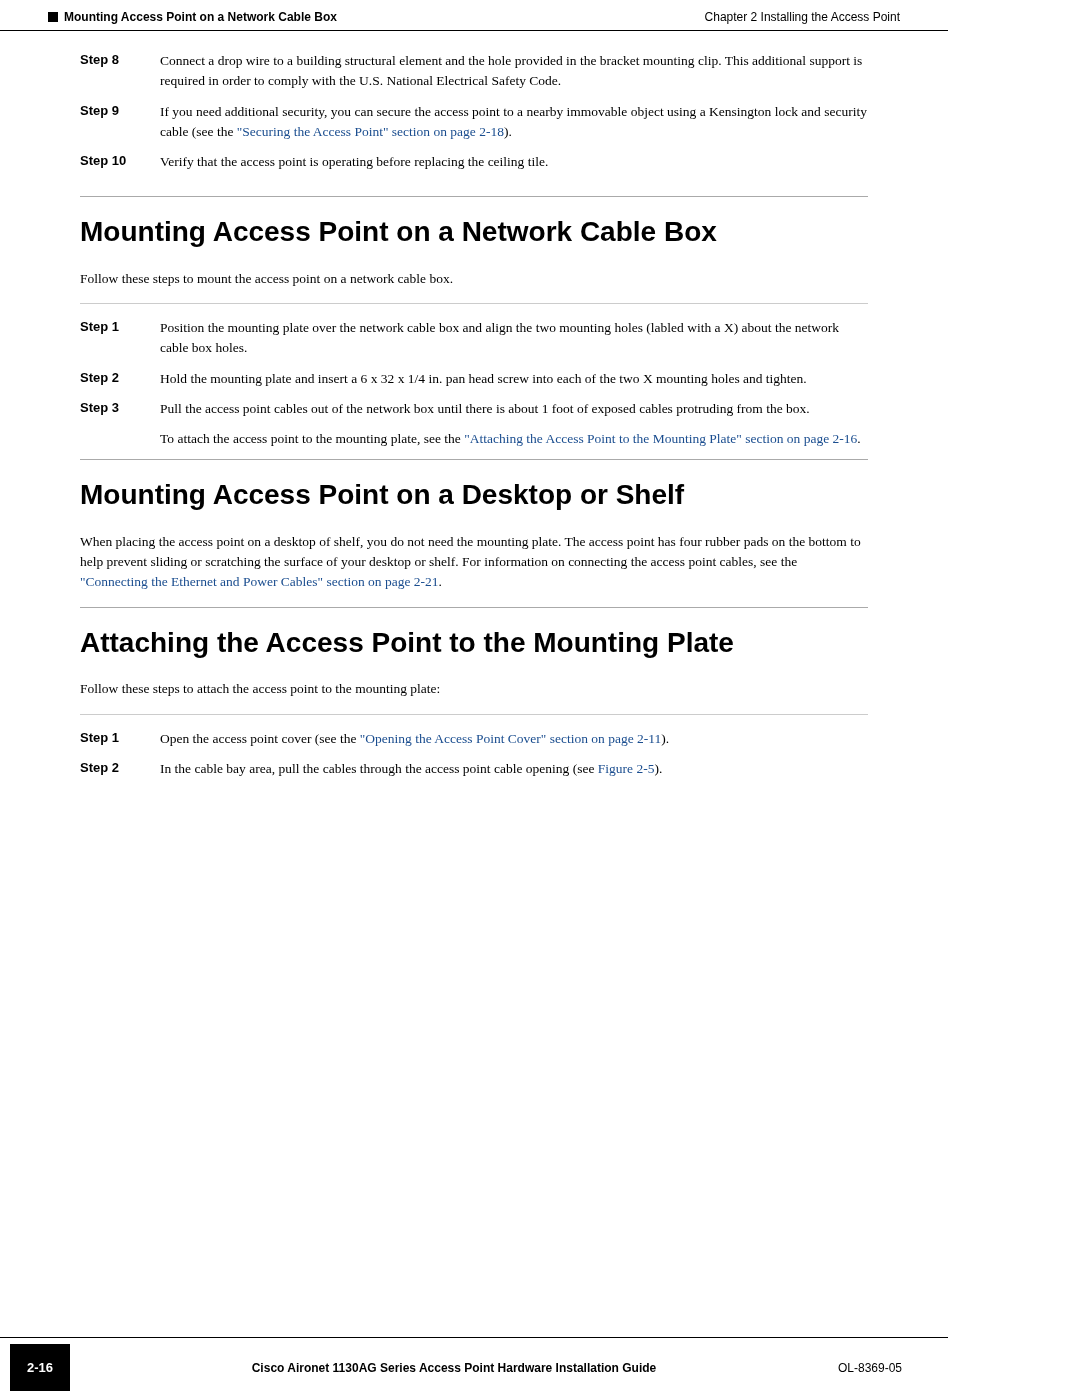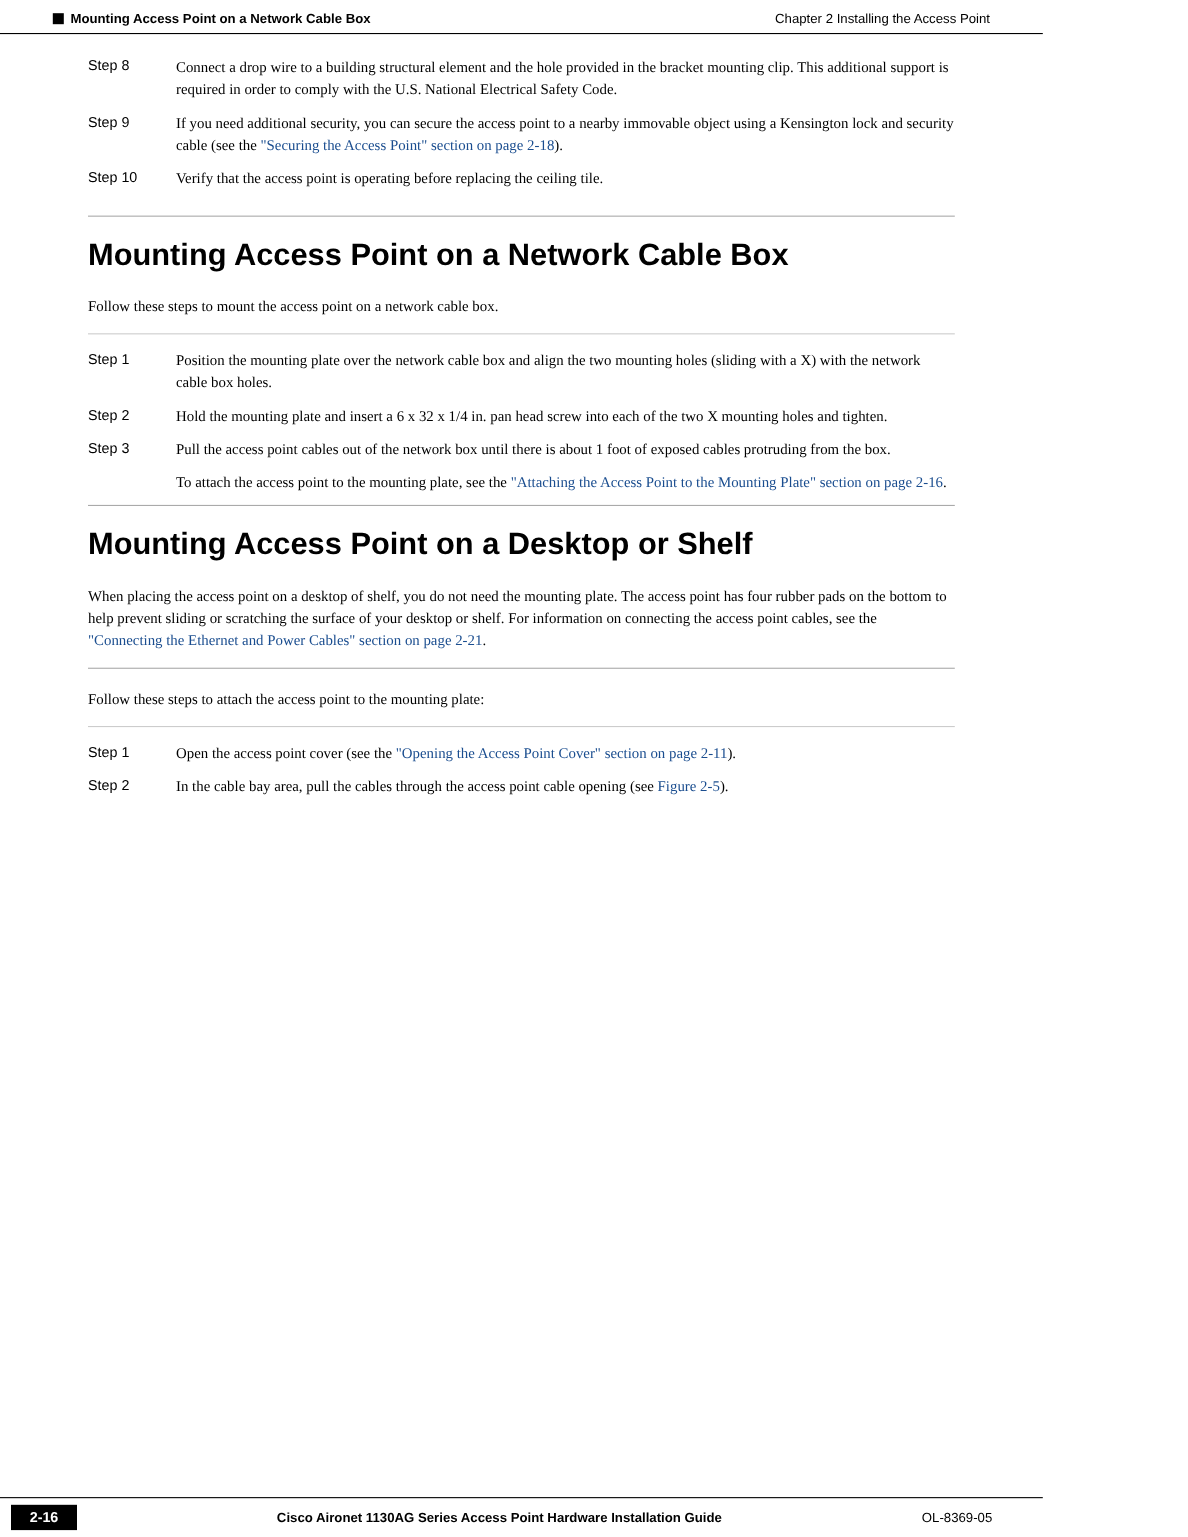--- a/index.html
+++ b/index.html
@@ -66,21 +66,21 @@
       margin-bottom: 24px;
     }
 
     .step-row {
       display: flex;
       margin-bottom: 10px;
       align-items: flex-start;
     }
 
     .step-label {
-      font-weight: normal;
+      font-weight: bold;
       font-family: Arial, sans-serif;
       font-size: 13px;
       min-width: 80px;
       padding-top: 1px;
     }
 
     .step-content {
       flex: 1;
       font-size: 13.5px;
       line-height: 1.5;
@@ -133,21 +133,21 @@
       padding: 6px 10px;
       background: #fff;
     }
 
     .footer-page-num {
       background: #000;
       color: #fff;
       font-family: Arial, sans-serif;
       font-size: 13px;
       font-weight: bold;
-      padding: 4px 12px;
+      padding: 16px 12px;
       min-width: 60px;
       text-align: center;
     }
 
     .footer-center {
       flex: 1;
       text-align: center;
       font-family: Arial, sans-serif;
       font-size: 12px;
       font-weight: bold;
@@ -208,21 +208,21 @@
     <div class="section-block">
       <h2 class="section-heading">Mounting Access Point on a Network Cable Box</h2>
       <p class="section-intro">Follow these steps to mount the access point on a network cable box.</p>
 
       <hr class="thin-rule">
 
       <div class="steps-block">
 
         <div class="step-row">
           <div class="step-label">Step 1</div>
-          <div class="step-content">Position the mounting plate over the network cable box and align the two mounting holes (sliding with a X) with the network cable box holes.</div>
+          <div class="step-content">Position the mounting plate over the network cable box and align the two mounting holes (labled with a X) about the network cable box holes.</div>
         </div>
 
         <div class="step-row">
           <div class="step-label">Step 2</div>
           <div class="step-content">Hold the mounting plate and insert a 6 x 32 x 1/4 in. pan head screw into each of the two X mounting holes and tighten.</div>
         </div>
 
         <div class="step-row">
           <div class="step-label">Step 3</div>
           <div class="step-content">Pull the access point cables out of the network box until there is about 1 foot of exposed cables protruding from the box.</div>
@@ -242,20 +242,21 @@
     <div class="section-block">
       <h2 class="section-heading">Mounting Access Point on a Desktop or Shelf</h2>
       <p class="section-intro">
         <span>When placing the access point on a desktop of shelf, you do not need the mounting plate. The access point has four rubber pads on the bottom to help prevent sliding or scratching the surface of your desktop or shelf. For information on connecting the access point cables, see the </span><a href="#" class="link">"Connecting the Ethernet and Power Cables" section on page 2-21</a><span>.</span>
       </p>
     </div>
 
     <hr class="section-divider">
 
     <div class="section-block">
+      <h2 class="section-heading">Attaching the Access Point to the Mounting Plate</h2>
       <p class="section-intro">Follow these steps to attach the access point to the mounting plate:</p>
 
       <hr class="thin-rule">
 
       <div class="steps-block">
 
         <div class="step-row">
           <div class="step-label">Step 1</div>
           <div class="step-content">
             <span>Open the access point cover (see the </span><a href="#" class="link">"Opening the Access Point Cover" section on page 2-11</a><span>).</span>

